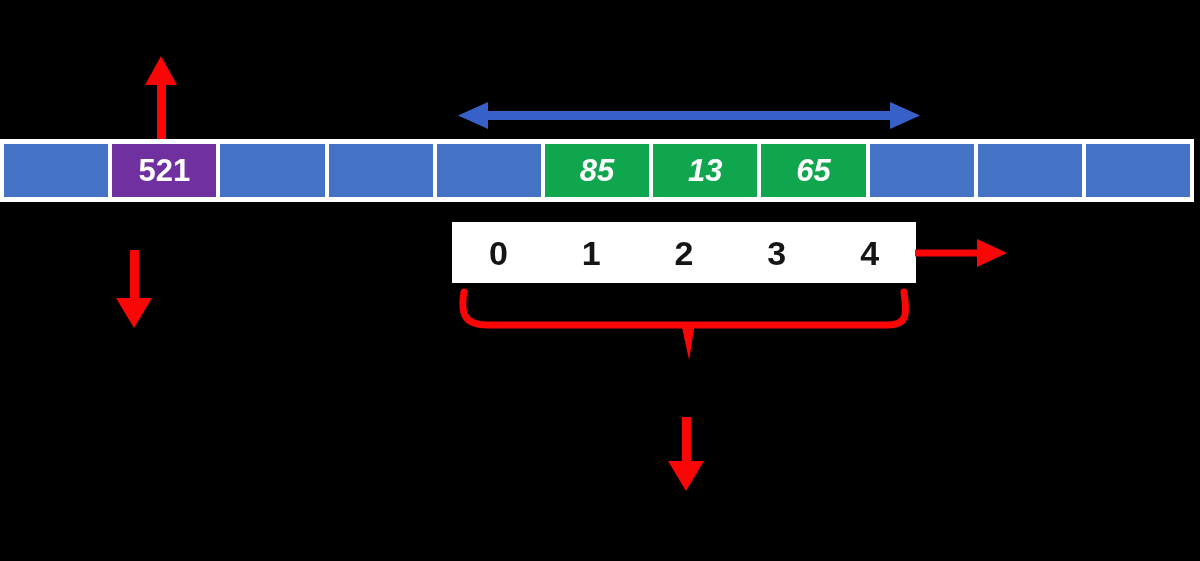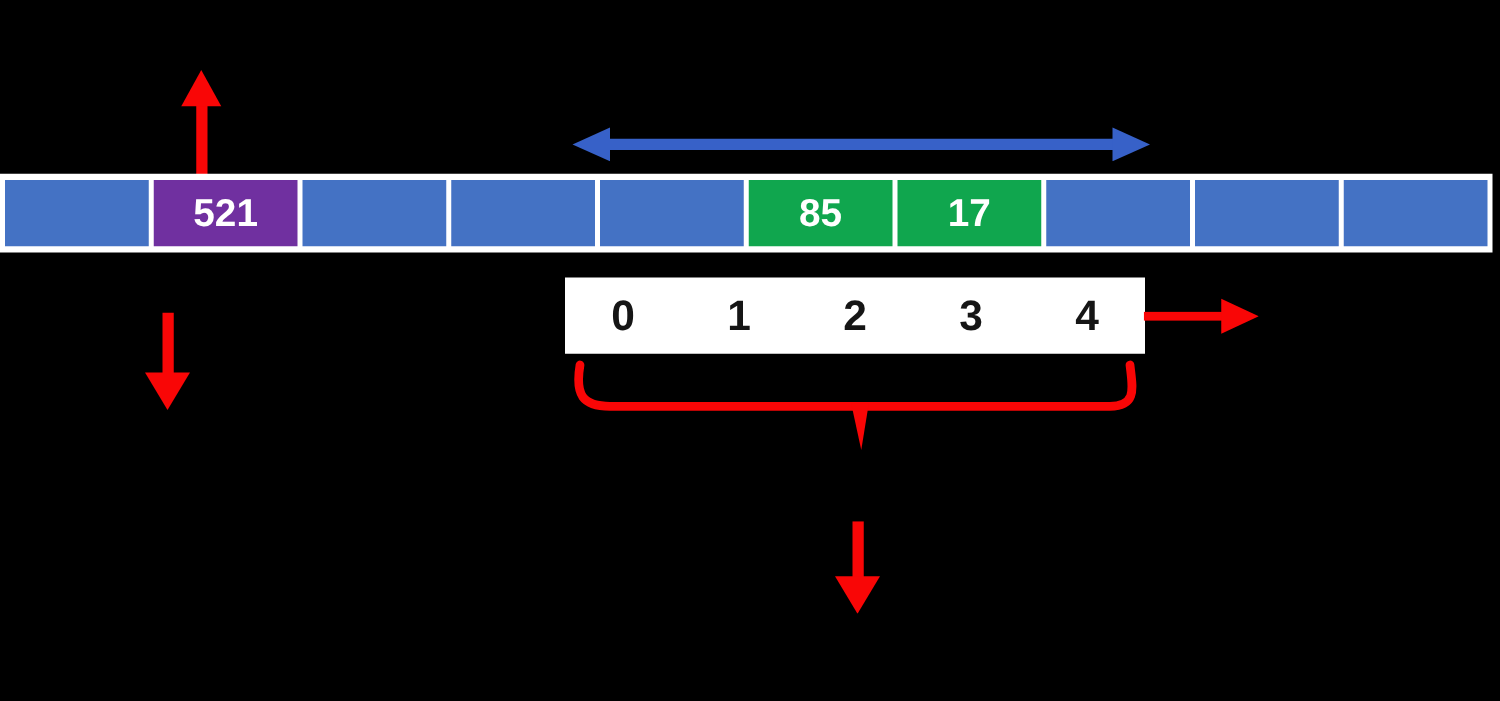--- a/index.html
+++ b/index.html
@@ -37,21 +37,21 @@
     display: flex;
     align-items: center;
     justify-content: center;
     font-weight: 700;
     font-size: 31px;
     color: var(--cell-text, #fff);
     line-height: 1;
   }
   .cell.blue   { background: var(--cell-blue, #4472C4); }
   .cell.purple { background: var(--cell-purple, #7030A0); }
-  .cell.green  { background: var(--cell-green, #10A64E); }
+  .cell.green  { background: var(--cell-green, #10A64E); font-style: italic; }
 
   
   .index-strip {
     position: absolute;
     left: 452px;
     top: 222px;
     width: 464px;
     height: 61px;
     background: var(--strip-bg, #fff);
     display: flex;
@@ -84,21 +84,22 @@
     <polygon points="20,0 4,29 36,29" fill="var(--arrow-red)"></polygon>
   </svg>
 
   <div class="array-row">
       <div class="cell blue"></div>
       <div class="cell purple">521</div>
       <div class="cell blue"></div>
       <div class="cell blue"></div>
       <div class="cell blue"></div>
       <div class="cell green">85</div>
-      <div class="cell green">17</div>
+      <div class="cell green">13</div>
+      <div class="cell green">65</div>
       <div class="cell blue"></div>
       <div class="cell blue"></div>
       <div class="cell blue"></div>
     </div>
 
   <svg class="abs" style="left:114px; top:250px;" width="40" height="78" viewBox="0 0 40 78">
     <rect x="16" y="0" width="9" height="51" fill="var(--arrow-red)"></rect>
     <polygon points="2,48 38,48 20,78" fill="var(--arrow-red)"></polygon>
   </svg>
 

